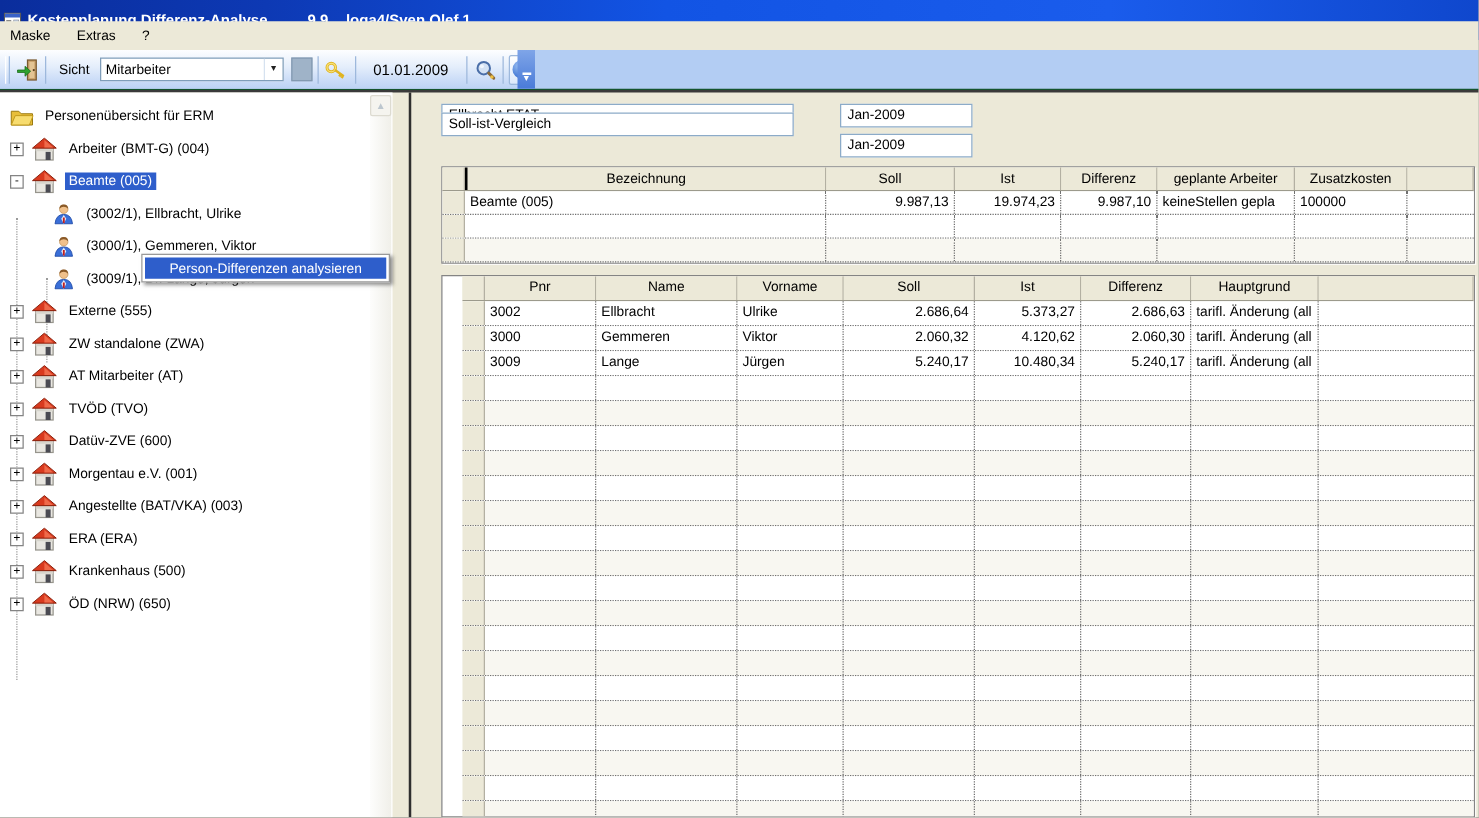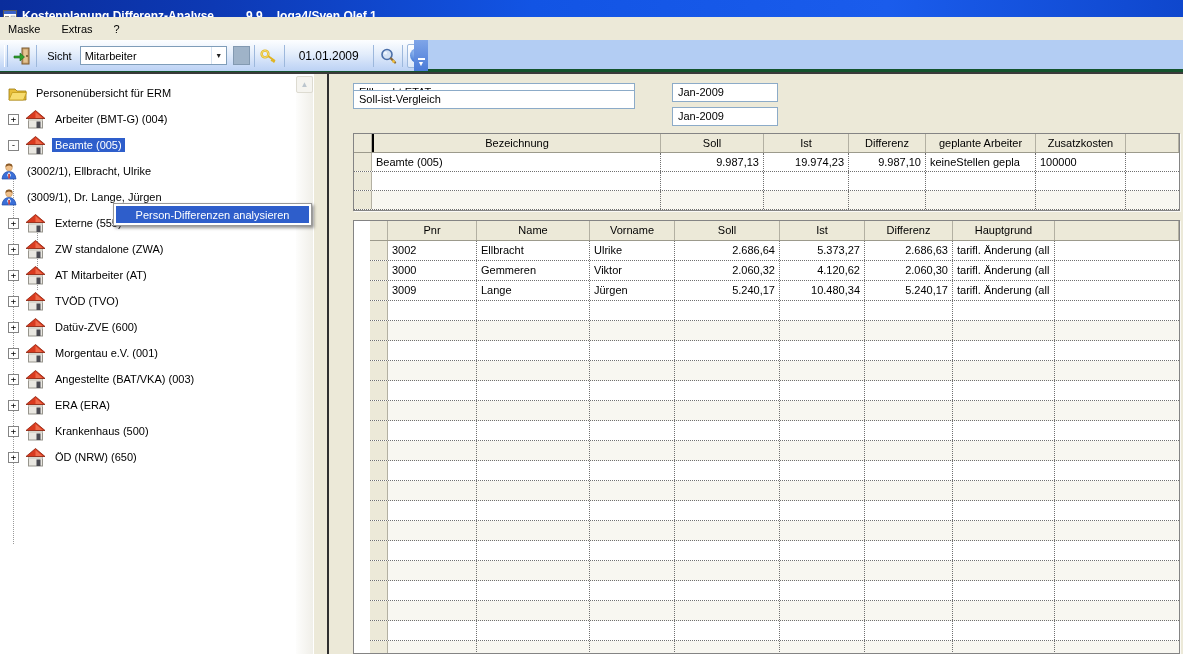--- a/index.html
+++ b/index.html
@@ -20,21 +20,21 @@
   .titlebar .tsession { margin-left:14px; }
   
   .menubar {
     position:absolute; left:0; top:17px; width:100%; height:23px;
     background:#ece9d8; display:flex; align-items:center; padding-left:8px;
   }
   .menubar .mitem { padding:3px 9px 3px 0; margin-right:12px; cursor:default; }
   
   .toolbar {
     position:absolute; left:0; top:40px; width:100%; height:32px;
-    background:#b3cdf3; border-bottom:3px solid #14532d;
+    background:#b3cdf3; border-bottom:1px solid #14532d;
   }
   .toolband {
     position:absolute; left:0; top:0; height:31px; width:428px;
     background:linear-gradient(to bottom,#fdfeff 0%,#e3edfb 45%,#c9dbf7 80%,#bcd2f4 100%);
     display:flex; align-items:center; padding-left:2px;
   }
   .grip { width:4px; height:22px; border-left:1px solid #fff; border-right:1px solid #9ebae0; margin:0 4px 0 2px; }
   .tbtn { width:24px; height:24px; display:flex; align-items:center; justify-content:center; }
   .tsep { width:1px; height:22px; background:#9db8dc; margin:0 4px; }
   .sicht-label { margin:0 8px 0 6px; }
@@ -58,21 +58,21 @@
   .tree-panel { position:absolute; left:0; top:0; width:314px; height:580px; background:#fff; overflow:hidden; }
   .divider { position:absolute; left:327px; top:0; width:2px; height:580px; background:#2f2f2f; }
   
   .tree { position:relative; padding-top:6px; }
   .vline { position:absolute; border-left:1px dotted #9a9a9a; }
   .vline1 { left:13px; top:100px; height:370px; }
   .vline2 { left:37px; top:148px; height:68px; }
   .tree-row { position:relative; height:26px; display:flex; align-items:center; gap:6px; }
   .tree-row.lvl0 { padding-left:8px; }
   .tree-row.lvl1 { padding-left:8px; }
-  .tree-row.lvl2 { }
+  .tree-row.lvl2 { padding-left:42px; }
   .expander {
     width:11px; height:11px; background:#fff; border:1px solid #848484; z-index:2;
     display:flex; align-items:center; justify-content:center;
     font-size:9px; line-height:9px; font-family:"DejaVu Sans Mono",monospace; flex:none;
   }
   .ticon { flex:none; display:flex; align-items:center; z-index:2; }
   .tlabel { white-space:nowrap; padding:1px 3px; }
   .tlabel.selected { background:#2e5ecb; color:#fff; }
   
   .tree-scroll { position:absolute; left:296px; top:2px; width:17px; height:578px; background:linear-gradient(to right,#fdfdfc,#f0efe9); }
@@ -249,20 +249,33 @@
 
             <span class="ticon">
               <svg width="18" height="18" viewBox="0 0 18 18">
                 <path d="M2 17 Q2.8 9.5 9 9.5 Q15.2 9.5 16 17 z" fill="#3a6fd8" stroke="#1f4aa8" stroke-width="0.7"></path>
                 <polygon points="9,10 11,13 9,17 7,13" fill="#e8eef8"></polygon>
                 <rect x="8.3" y="12" width="1.5" height="4.5" fill="#c02020"></rect>
                 <circle cx="9" cy="5.4" r="3.4" fill="#f0c08a" stroke="#b88a50" stroke-width="0.5"></circle>
                 <path d="M5.5 5 Q5.5 1.6 9 1.6 Q12.5 1.6 12.5 5 Q11 3.4 9 3.4 Q7 3.4 5.5 5z" fill="#8a5a28"></path>
               </svg>
             </span>
+            <span class="tlabel">(3000/1), Gemmeren, Viktor</span>
+          </div>
+          <div class="tree-row lvl2">
+
+            <span class="ticon">
+              <svg width="18" height="18" viewBox="0 0 18 18">
+                <path d="M2 17 Q2.8 9.5 9 9.5 Q15.2 9.5 16 17 z" fill="#3a6fd8" stroke="#1f4aa8" stroke-width="0.7"></path>
+                <polygon points="9,10 11,13 9,17 7,13" fill="#e8eef8"></polygon>
+                <rect x="8.3" y="12" width="1.5" height="4.5" fill="#c02020"></rect>
+                <circle cx="9" cy="5.4" r="3.4" fill="#f0c08a" stroke="#b88a50" stroke-width="0.5"></circle>
+                <path d="M5.5 5 Q5.5 1.6 9 1.6 Q12.5 1.6 12.5 5 Q11 3.4 9 3.4 Q7 3.4 5.5 5z" fill="#8a5a28"></path>
+              </svg>
+            </span>
             <span class="tlabel">(3009/1), Dr. Lange, Jürgen</span>
           </div>
           <div class="tree-row lvl1">
             <span class="expander">
               <span>+</span>
             </span>
 
             <span class="ticon">
               <svg width="21" height="19" viewBox="0 0 21 19">
                 <rect x="3.5" y="8" width="14" height="10" fill="#e9e7e1" stroke="#97958d"></rect>

